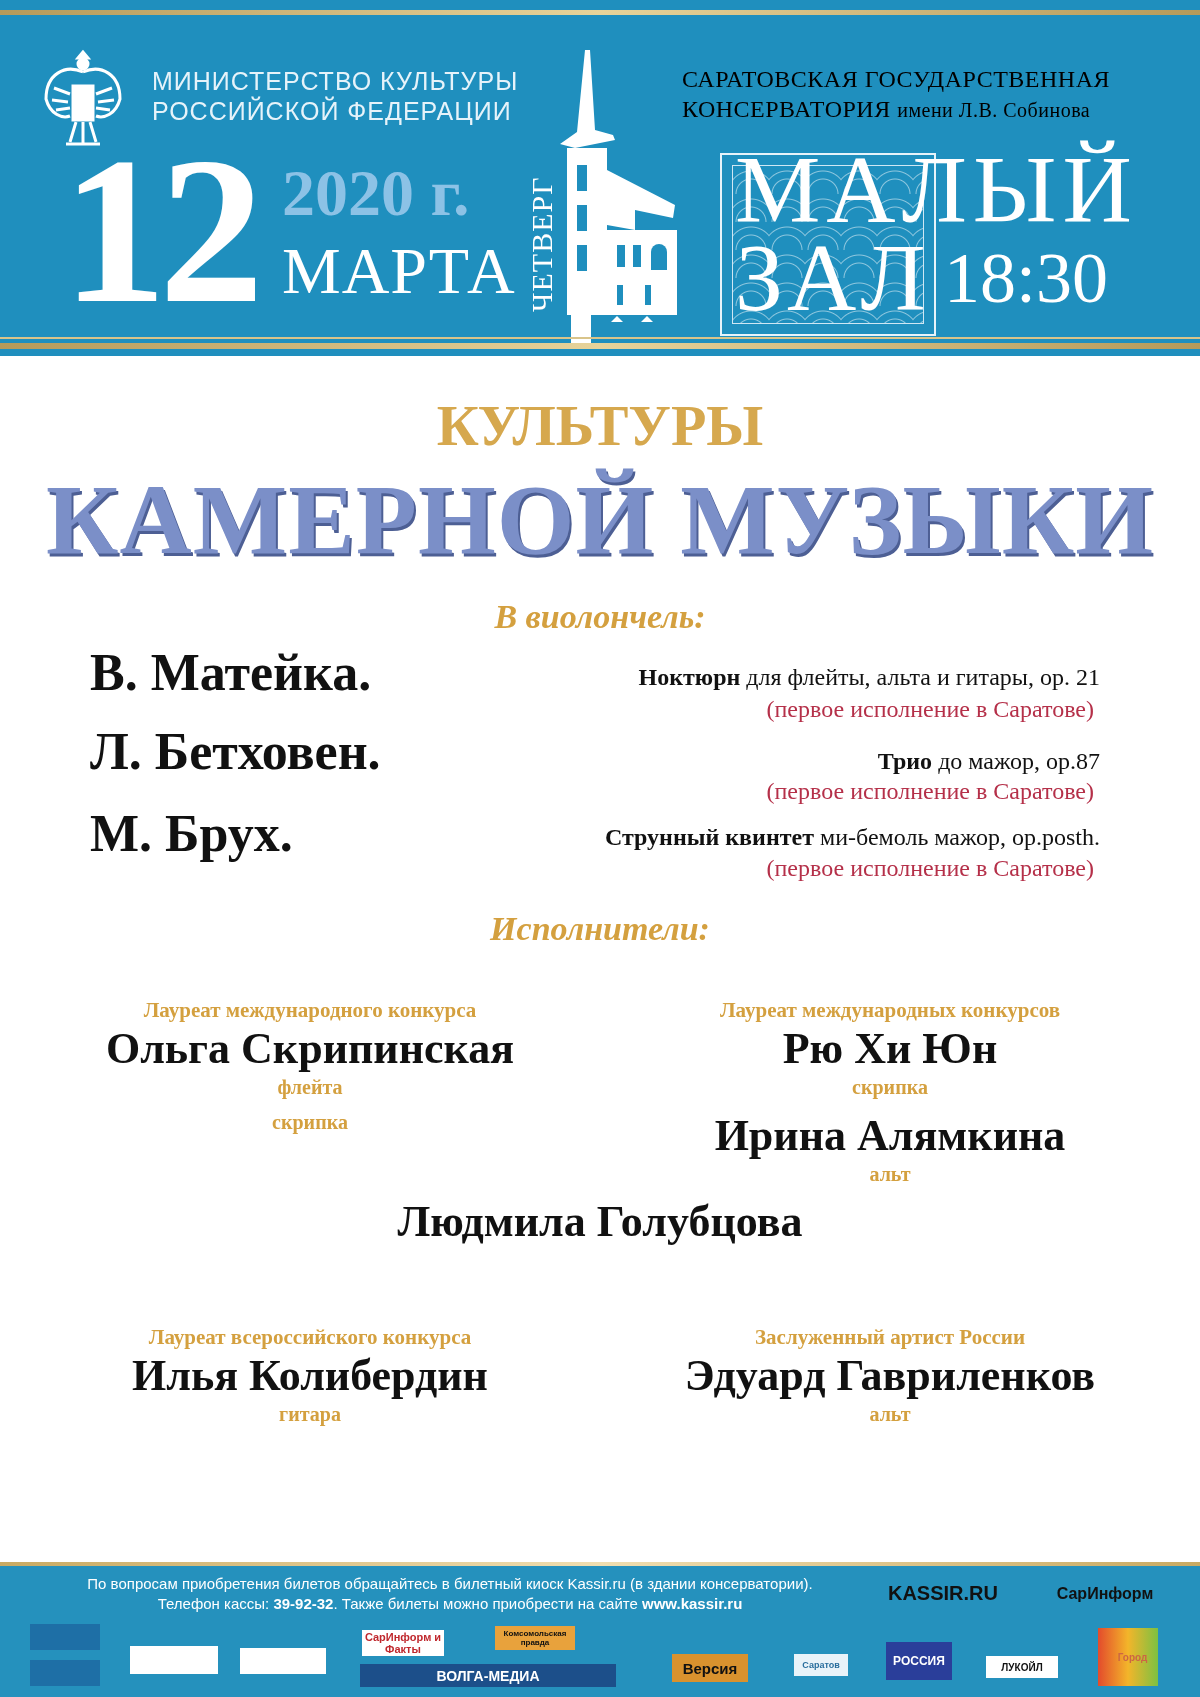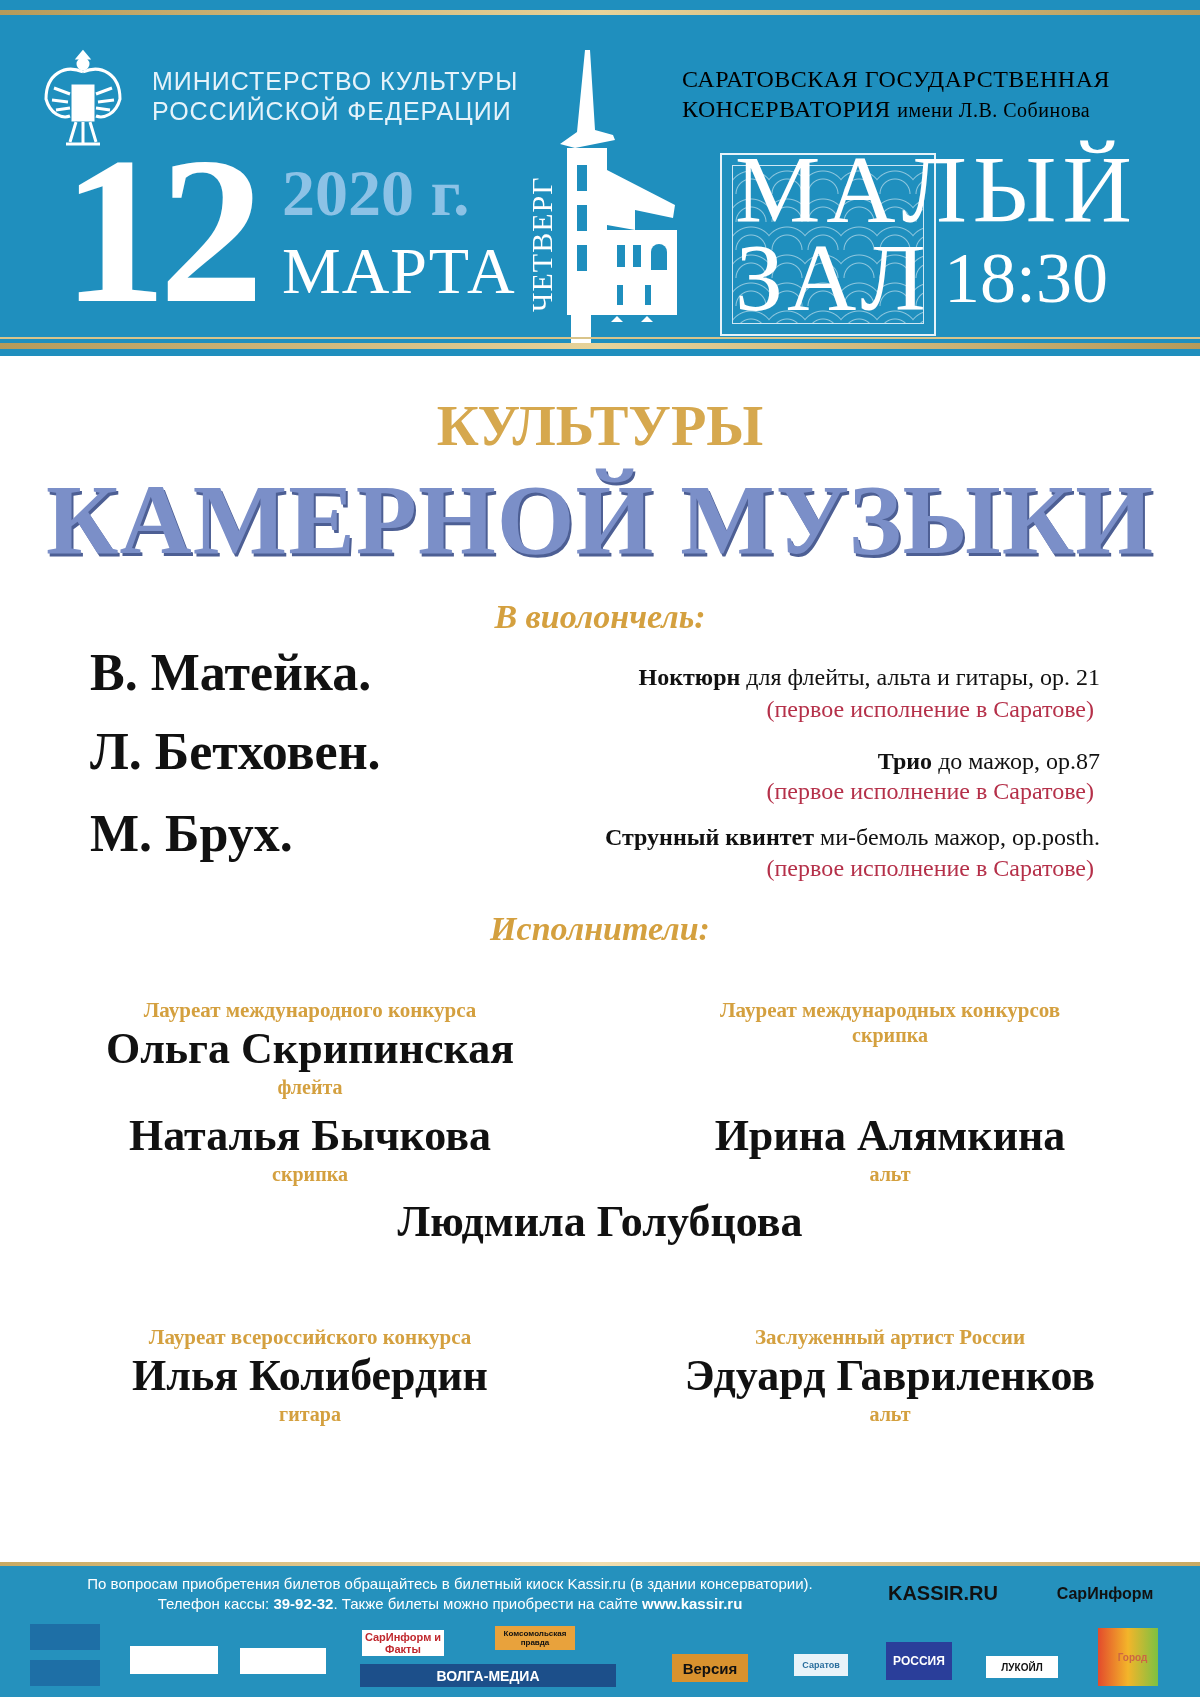--- a/index.html
+++ b/index.html
@@ -165,24 +165,24 @@
 
 <div class="section-label" style="top:910px;">Исполнители:</div>
 
 <div class="perf" style="left:40px; width:540px; top:997px;">
   <div class="honor">Лауреат международного конкурса</div>
   <div class="name">Ольга Скрипинская</div>
   <div class="instr">флейта</div>
 </div>
 <div class="perf" style="left:620px; width:540px; top:997px;">
   <div class="honor">Лауреат международных конкурсов</div>
+  <div class="name">Рю Хи Юн</div>
   <div class="instr">скрипка</div>
 </div>
 <div class="perf" style="left:40px; width:540px; top:1110px;">
-  <div class="name">Наталья Бычкова</div>
   <div class="instr">скрипка</div>
 </div>
 <div class="perf" style="left:620px; width:540px; top:1110px;">
   <div class="name">Ирина Алямкина</div>
   <div class="instr">альт</div>
 </div>
 <div class="perf" style="left:300px; width:600px; top:1196px;">
   <div class="name">Людмила Голубцова</div>
 </div>
 <div class="perf" style="left:40px; width:540px; top:1324px;">

